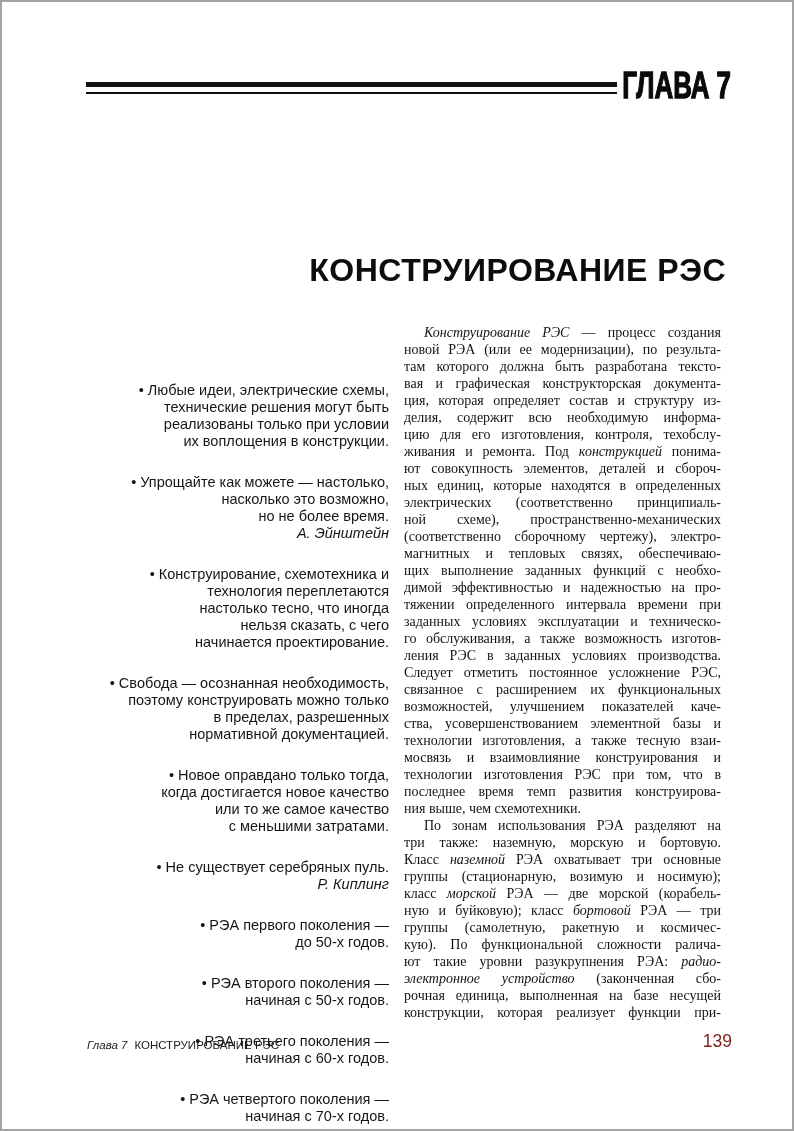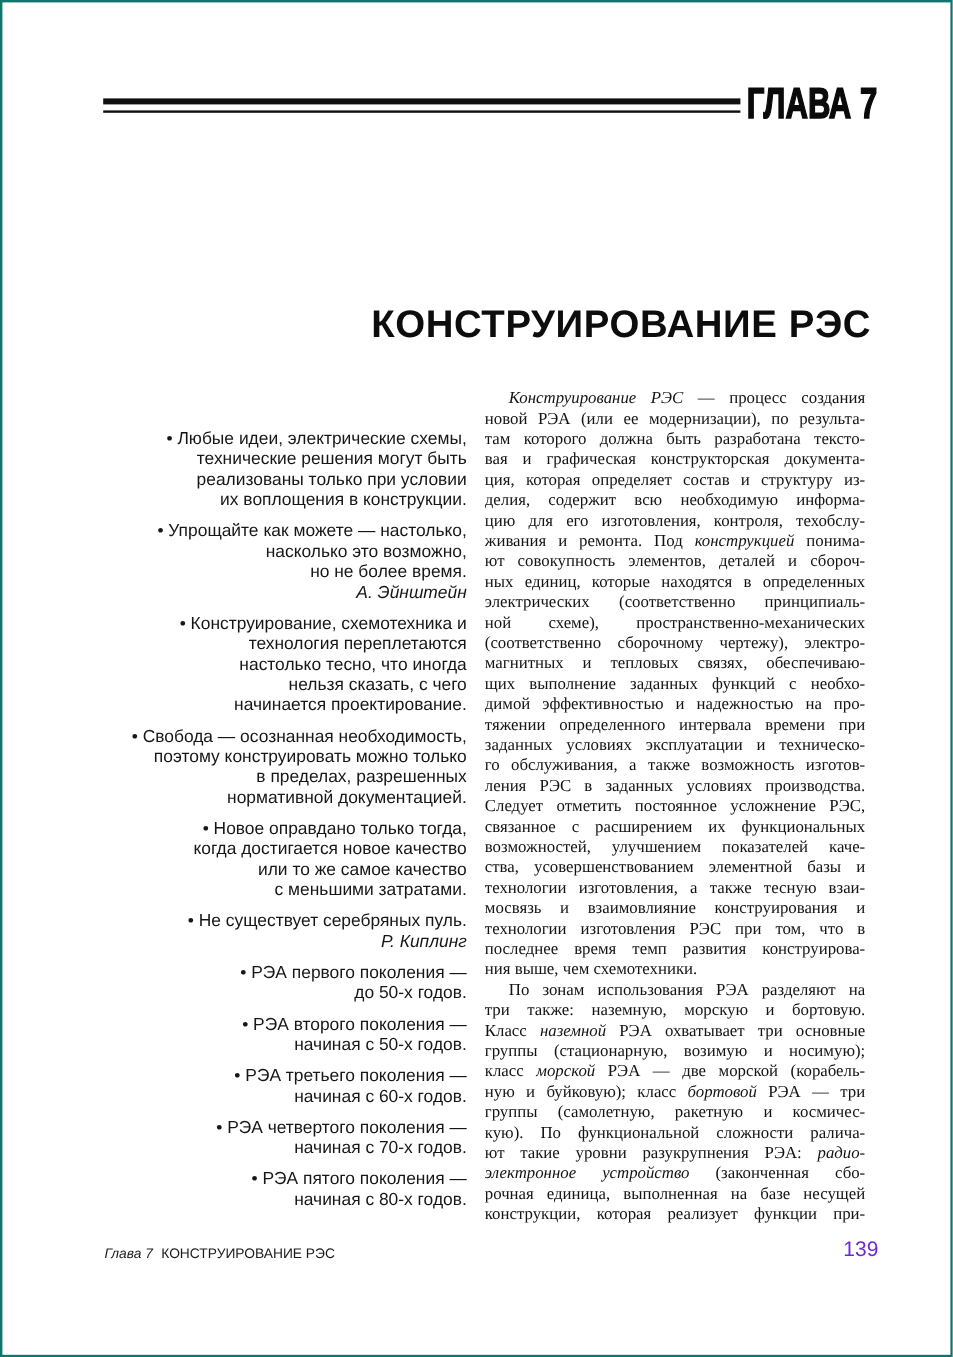--- a/index.html
+++ b/index.html
@@ -1,18 +1,18 @@
 <!DOCTYPE html>
 <html><head>
 <meta charset="utf-8">
 <style>
   html,body{margin:0;padding:0;background:#fff;}
   .page{
     position:relative; width:794px; height:1131px; background:#fff;
-    box-sizing:border-box; border:2px solid #0f766e; overflow:hidden;
+    box-sizing:border-box; border:2px solid #a3a3a3; overflow:hidden;
     color:#141414; font-family:"Liberation Sans",sans-serif;
   }
   .rule{position:absolute; left:84px; width:531px; background:#101010;}
   .rule-thick{top:80px; height:5px;}
   .rule-thin{top:90px; height:2px;}
   .chapter{
     position:absolute; top:63px; right:61px;
     font-family:"Liberation Sans",sans-serif; font-weight:700; font-size:36px;
     letter-spacing:0px; color:#0a0a0a;
     transform:scaleX(0.72); transform-origin:100% 50%;
@@ -25,41 +25,41 @@
   }
   .columns{
     position:absolute; left:85px; top:322px; width:634px;
     display:flex; gap:15px; align-items:flex-start;
   }
   .left-col{
     width:302px; margin-top:34px; text-align:right;
     font-family:"Liberation Sans",sans-serif; font-size:14.5px; line-height:17px;
     color:#161616;
   }
-  .epigraph{margin-bottom:9px;}
+  .epigraph{margin-bottom:9px;margin-top:24px;}
   .eline{height:17px; overflow:hidden; white-space:nowrap;}
   .right-col{
     width:317px;
     font-family:"Liberation Serif",serif; font-size:14px; line-height:17px;
     color:#131313;
   }
   .jline{
     height:17px; overflow:hidden;
     text-align:justify; text-align-last:justify;
   }
   .jline.lastline{text-align-last:left;}
   .jline.indent{text-indent:20px;}
   .it{font-style:italic;}
   .footer-left{
     position:absolute; left:85px; top:1037px; font-size:11.5px; color:#1a1a1a;
     white-space:nowrap;
   }
   .footer-left .gap{display:inline-block; width:7px;}
   .page-number{
-    position:absolute; right:60px; top:1029px; font-size:17.5px; color:#6d28d9;
+    position:absolute; right:60px; top:1029px; font-size:17.5px; color:#7f1d1d;
     font-family:"Liberation Sans",sans-serif;
   }
 </style>
 </head>
 <body>
 
 <div class="page">
   <div class="rule rule-thick"></div>
   <div class="rule rule-thin"></div>
   <div class="chapter">ГЛАВА 7</div>

